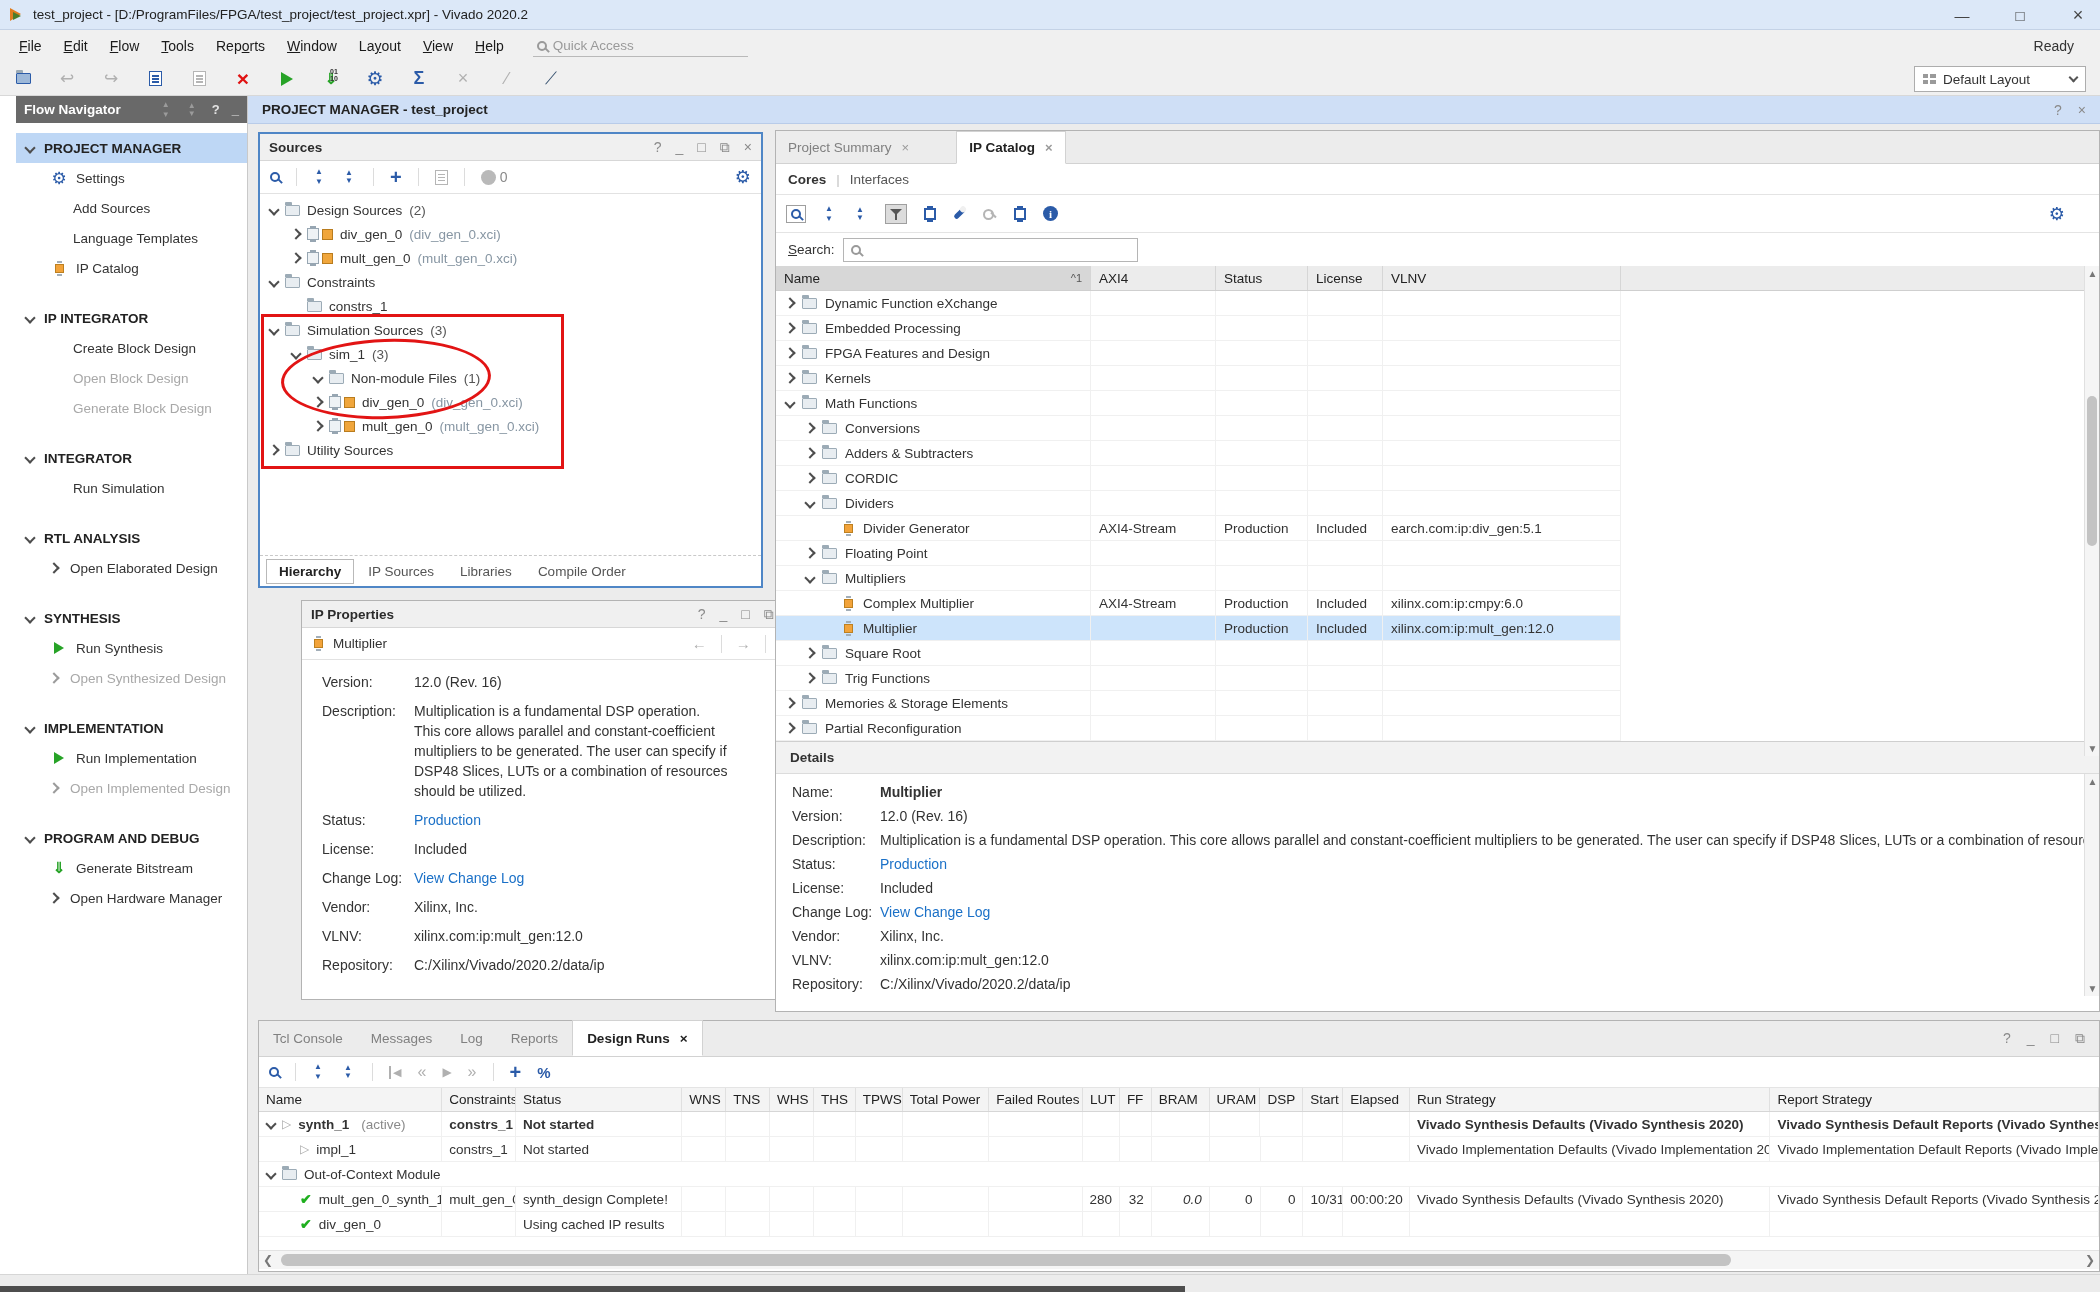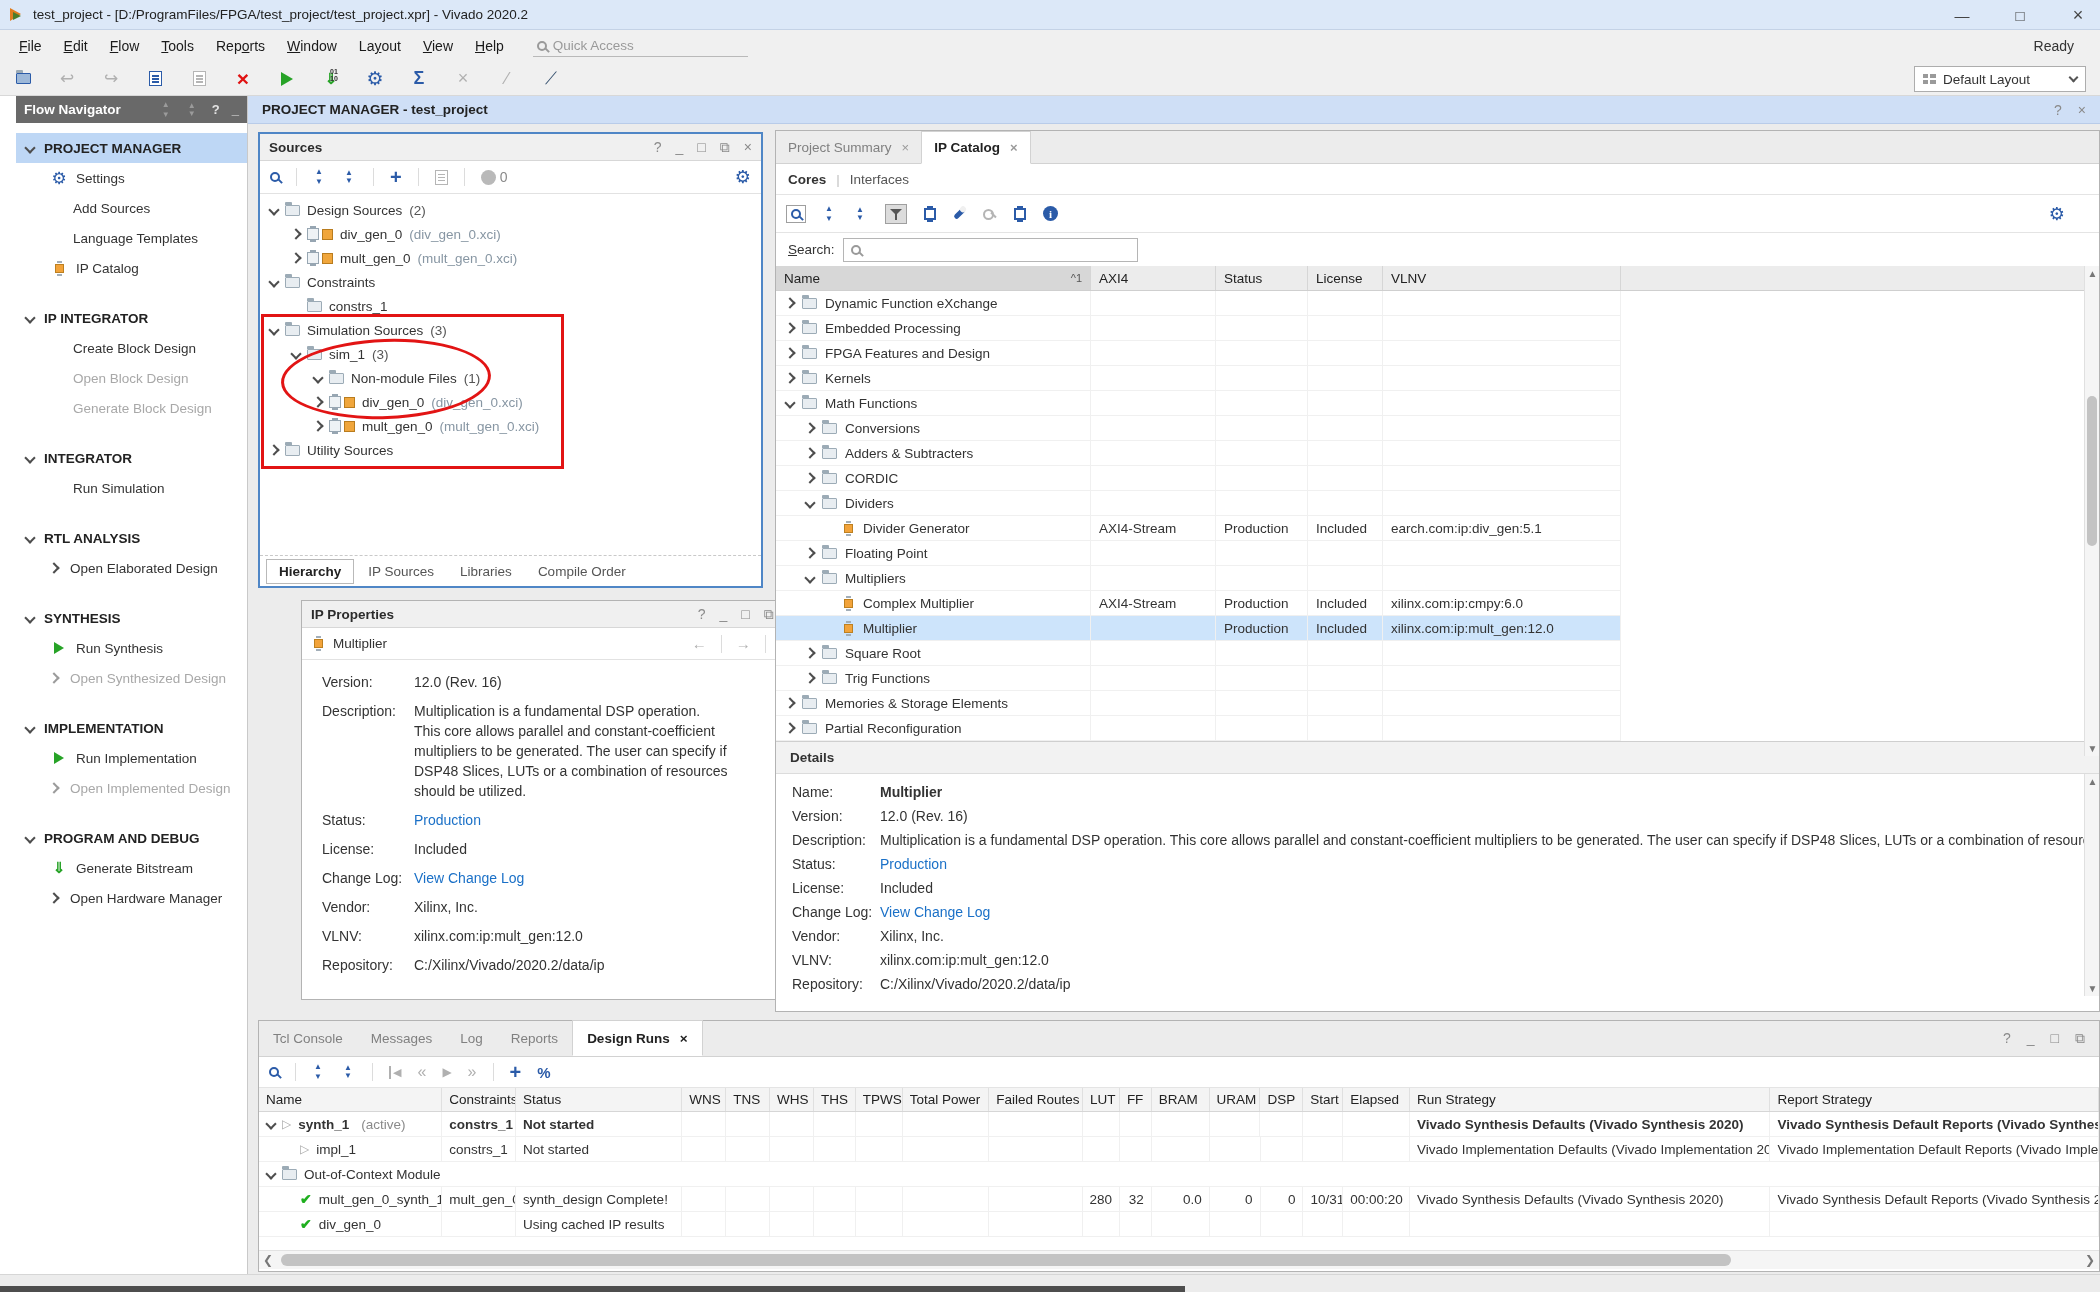--- a/index.html
+++ b/index.html
@@ -141,21 +141,21 @@
   .ipname-row { height:32px; border-bottom:1px solid #e2e2e2; display:flex; align-items:center; gap:8px; padding:0 10px; font-size:13.5px; }
   .ipname-row .hicons { margin-left:auto; display:flex; gap:14px; align-items:center; font-size:15px; }
   .fields { padding:12px 4px 0 20px; }
   .frow { display:flex; margin-bottom:9px; line-height:20px; }
   .flabel { width:92px; flex:none; color:#333; }
   .fvalue { width:316px; color:#333; }
   .link { color:#1a70c7; }
 
   
   .workspace { position:absolute; left:775px; top:130px; width:1325px; height:882px; background:#fff; border:1px solid #b3b3b3; }
-  .wtabs { height:33px; background:#ececec; border-bottom:1px solid #d2d2d2; display:flex; align-items:center; }
+  .wtabs { height:33px; background:#ececec; border-bottom:1px solid #d2d2d2; display:flex; align-items:center;gap:35px; }
   .wtab { height:33px; display:flex; align-items:center; gap:10px; padding:0 12px; color:#808080; font-size:13.5px; }
   .wtab.active { background:#fff; border:1px solid #d2d2d2; border-bottom:1px solid #fff; font-weight:bold; color:#222; }
   .wtab .x { color:#9a9a9a; font-size:13px; }
   .subtabs { height:31px; display:flex; align-items:center; gap:10px; padding:0 12px; border-bottom:1px solid #e4e4e4; font-size:13.5px; }
   .subtabs .sep { color:#c0c0c0; }
   .cat-toolbar { height:38px; border-bottom:1px solid #e4e4e4; display:flex; align-items:center; gap:17px; padding:0 10px; }
   .boxed { border:1px solid #9f9f9f; padding:3px 4px; display:inline-flex; align-items:center; justify-content:center; }
   .pressed { background:#dcdcdc; }
   .searchrow { height:33px; display:flex; align-items:center; gap:8px; padding:0 12px; font-size:13.5px; }
   .searchbox { width:295px; height:24px; border:1px solid #b5b5b5; display:flex; align-items:center; gap:6px; padding:0 7px; }
@@ -1005,21 +1005,21 @@
           <span class="runcell" style="width: 167px;">synth_design Complete!</span>
           <span class="runcell num" style="width: 44px;"></span>
           <span class="runcell num" style="width: 44px;"></span>
           <span class="runcell num" style="width: 44px;"></span>
           <span class="runcell num" style="width: 42px;"></span>
           <span class="runcell num" style="width: 47px;"></span>
           <span class="runcell num" style="width: 87px;"></span>
           <span class="runcell num" style="width: 94px;"></span>
           <span class="runcell num" style="width: 37px;">280</span>
           <span class="runcell num" style="width: 32px;">32</span>
-          <span class="runcell num" style="width: 58px;">0.0</span>
+          <span class="runcell num" style="width: 58px; font-style: italic;">0.0</span>
           <span class="runcell num" style="width: 51px;">0</span>
           <span class="runcell num" style="width: 43px;">0</span>
           <span class="runcell" style="width: 40px;">10/31/</span>
           <span class="runcell" style="width: 67px; text-align: right;">00:00:20</span>
           <span class="runcell" style="width: 362px;">Vivado Synthesis Defaults (Vivado Synthesis 2020)</span>
           <span class="runcell" style="width: 330px;">Vivado Synthesis Default Reports (Vivado Synthesis 2020)</span>
         </div>
         <div class="runrow">
           <span class="runcell namecell" style="width: 184px; padding-left: 26px;">
             <span class="chev right" style="visibility: hidden;"></span>

